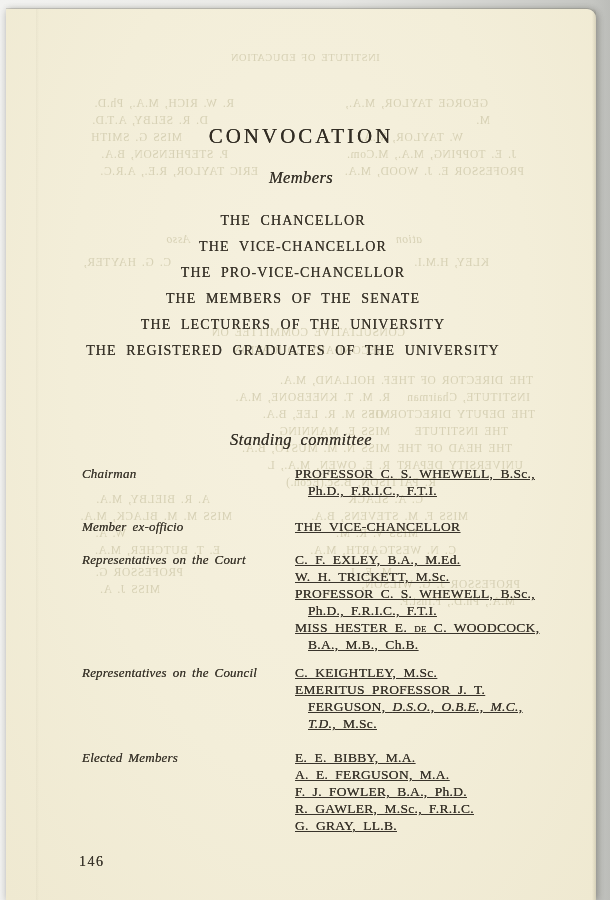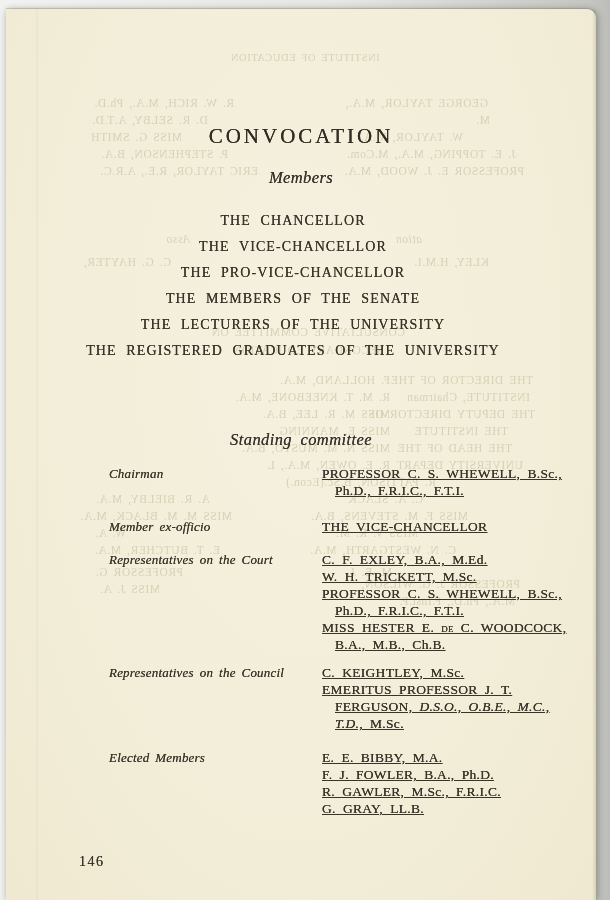--- a/index.html
+++ b/index.html
@@ -41,21 +41,21 @@
   .subhead{
     position:absolute;left:0;right:0;margin:0;text-align:center;
     font-style:italic;font-weight:normal;font-size:16.5px;letter-spacing:.4px;word-spacing:4px;
   }
   .subhead.members{top:159px;}
   .subhead.standing{top:421px;}
   .members-list{position:absolute;top:199px;left:0;right:16px;text-align:center;}
   .mline{
     line-height:26px;font-size:14px;letter-spacing:1.1px;word-spacing:5px;color:#3a352b;
   }
-  .rows{position:absolute;left:76px;top:456px;width:474px;margin-left:27px;}
+  .rows{position:absolute;left:76px;top:456px;width:474px;}
   .row{position:relative;padding-left:213px;}
   .row:nth-child(1){margin-bottom:19px;}
   .row:nth-child(2){margin-bottom:16px;}
   .row:nth-child(3){margin-bottom:11px;}
   .row:nth-child(4){margin-bottom:17px;}
   .row .label{
     position:absolute;left:0;top:1px;font-style:italic;font-size:13px;
     letter-spacing:.2px;word-spacing:2.5px;color:#3c372d;white-space:nowrap;
   }
   .line{line-height:17px;font-size:13.5px;letter-spacing:.3px;word-spacing:3.5px;white-space:nowrap;text-decoration:underline;}
@@ -159,20 +159,21 @@
               <div class="line"><span>C. KEIGHTLEY, M.Sc.</span></div>
               <div class="line"><span>EMERITUS PROFESSOR J. T.</span></div>
               <div class="line ind"><span>FERGUSON, </span><span class="it">D.S.O., O.B.E., M.C.,</span></div>
               <div class="line ind"><span class="it">T.D.,</span><span> M.Sc.</span></div>
             </div>
           </div>
           <div class="row">
             <span class="label">Elected Members</span>
             <div class="vals">
               <div class="line"><span>E. E. BIBBY, M.A.</span></div>
+              <div class="line"><span>A. E. FERGUSON, M.A.</span></div>
               <div class="line"><span>F. J. FOWLER, B.A., Ph.D.</span></div>
               <div class="line"><span>R. GAWLER, M.Sc., F.R.I.C.</span></div>
               <div class="line"><span>G. GRAY, LL.B.</span></div>
             </div>
           </div>
         </div>
       <div class="pageno">146</div>
     </div>
   </div>
 </div>

